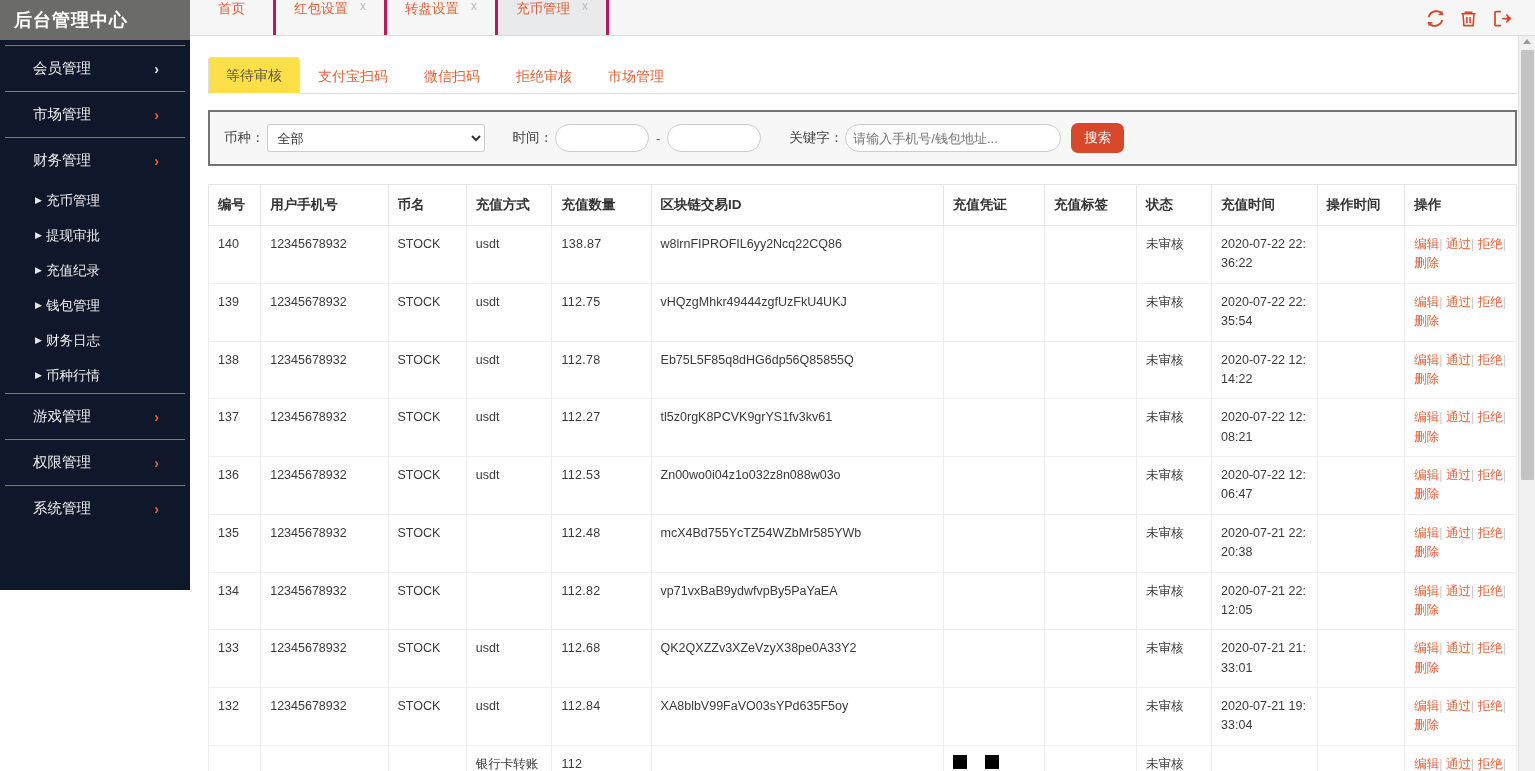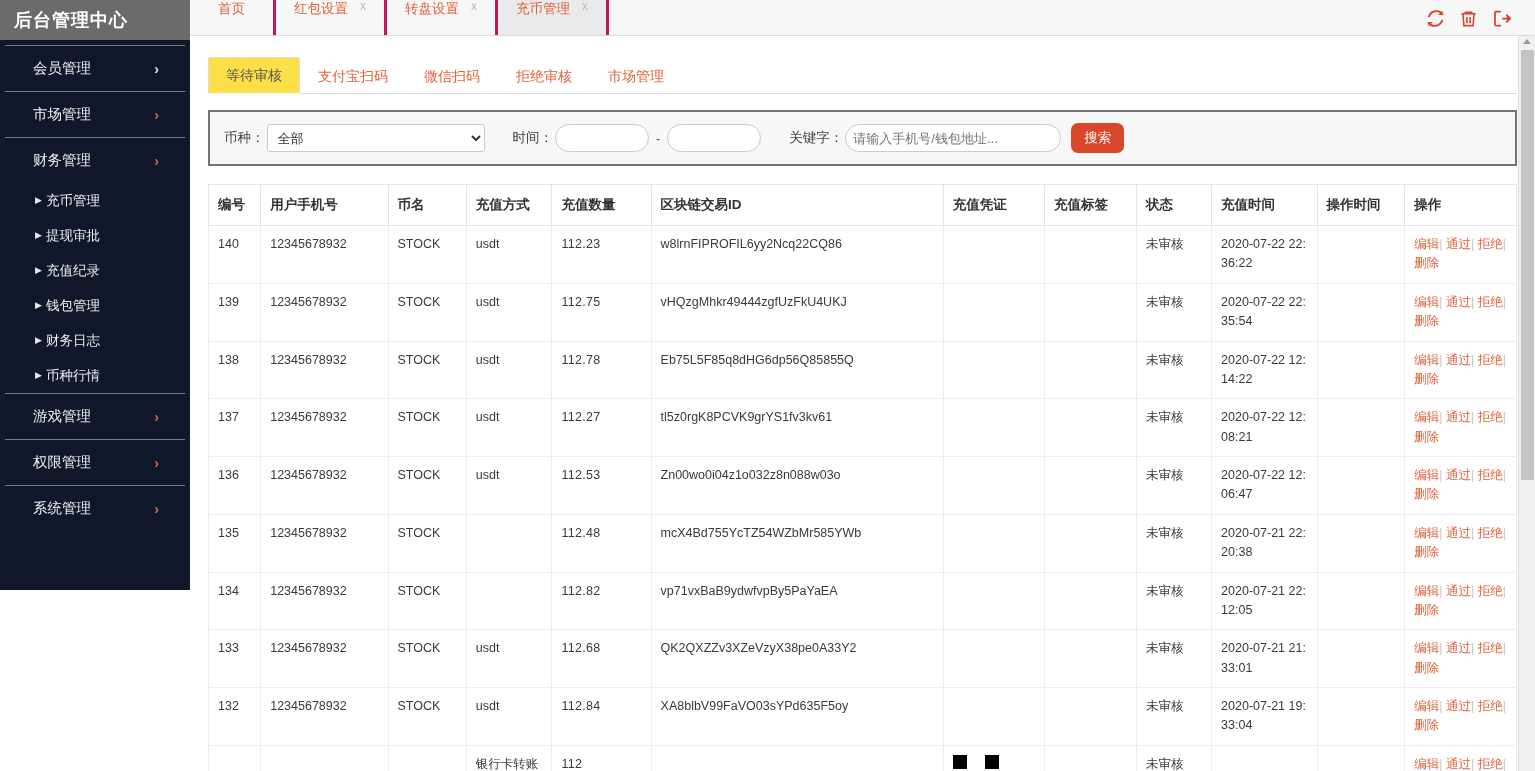--- a/index.html
+++ b/index.html
@@ -431,21 +431,21 @@
               <th>操作时间</th>
               <th>操作</th>
             </tr>
           </thead>
         <tbody id="tbody">
             <tr>
               <td>140</td>
               <td>12345678932</td>
               <td>STOCK</td>
               <td>usdt</td>
-              <td class="amount">112.23</td>
+              <td class="amount">138.87</td>
               <td>w8lrnFIPROFIL6yy2Ncq22CQ86</td>
               <td></td>
               <td></td>
               <td>未审核</td>
               <td>2020-07-22 22:36:22</td>
               <td></td>
               <td class="ops"><a>编辑</a><span class="sep">| </span><a>通过</a><span class="sep">| </span><a>拒绝</a><span class="sep">| </span><a>删除</a></td>
             </tr>
             <tr>
               <td>139</td>

